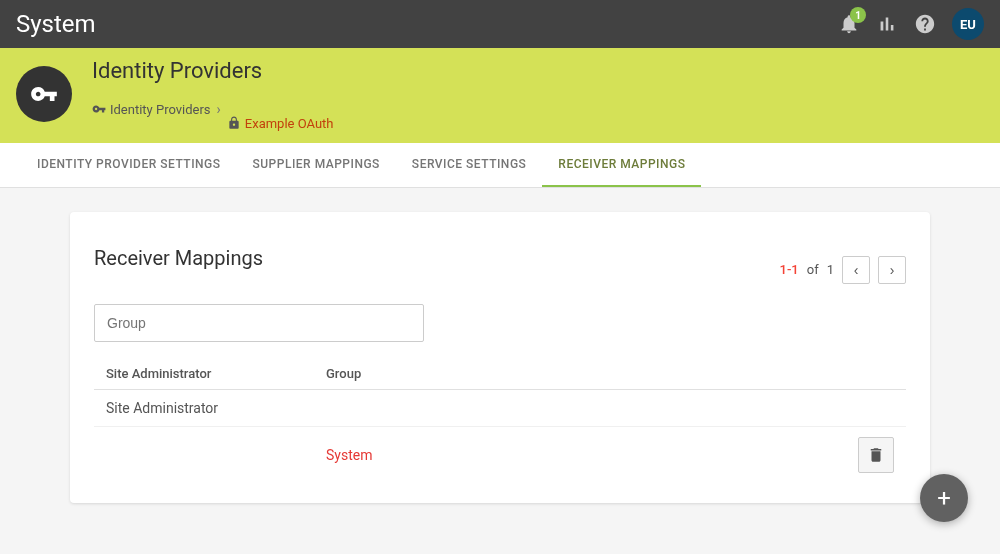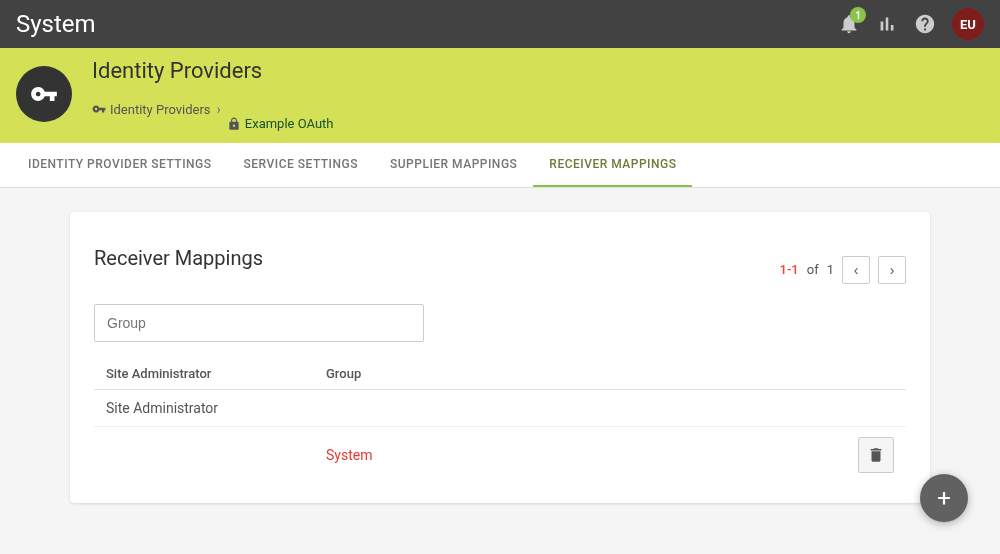--- a/index.html
+++ b/index.html
@@ -42,21 +42,21 @@
       border-radius: 50%;
       font-size: 10px;
       width: 16px;
       height: 16px;
       display: flex;
       align-items: center;
       justify-content: center;
       font-weight: bold;
     }
     .avatar {
-      background: #7f1d1d;
+      background: #0c4a6e;
       color: #fff;
       border-radius: 50%;
       width: 32px;
       height: 32px;
       display: flex;
       align-items: center;
       justify-content: center;
       font-size: 13px;
       font-weight: bold;
       cursor: pointer;
@@ -102,32 +102,32 @@
     .breadcrumb a {
       color: #555;
       text-decoration: none;
       display: flex;
       align-items: center;
       gap: 4px;
     }
     .breadcrumb .sep { color: #777; font-size: 14px; }
     .breadcrumb .current {
       display: flex;
-      align-items: flex-end;
+      align-items: center;
       gap: 4px;
-      color: #14532d;
+      color: #c2410c;
       margin-top: 28px;
     }
 
     
     .tabs {
       background: #fff;
       border-bottom: 1px solid #e0e0e0;
       display: flex;
-      padding: 0 12px;
+      padding: 0 21px;
     }
     .tab {
       padding: 14px 16px;
       font-size: 12px;
       font-weight: 500;
       letter-spacing: 0.5px;
       text-transform: uppercase;
       color: #757575;
       cursor: pointer;
       border-bottom: 2px solid transparent;
@@ -304,22 +304,22 @@
             <path d="M18 8h-1V6c0-2.76-2.24-5-5-5S7 3.24 7 6v2H6c-1.1 0-2 .9-2 2v10c0 1.1.9 2 2 2h12c1.1 0 2-.9 2-2V10c0-1.1-.9-2-2-2zm-6 9c-1.1 0-2-.9-2-2s.9-2 2-2 2 .9 2 2-.9 2-2 2zm3.1-9H8.9V6c0-1.71 1.39-3.1 3.1-3.1 1.71 0 3.1 1.39 3.1 3.1v2z"></path>
           </svg>
         <span>Example OAuth</span>
       </span>
     </div>
   </div>
 </div>
 
 <div class="tabs">
   <div class="tab">IDENTITY PROVIDER SETTINGS</div>
+  <div class="tab">SUPPLIER MAPPINGS</div>
   <div class="tab">SERVICE SETTINGS</div>
-  <div class="tab">SUPPLIER MAPPINGS</div>
   <div class="tab active">RECEIVER MAPPINGS</div>
 </div>
 
 <div class="main-content">
   <div class="card">
     <div class="card-header">
       <h2 class="card-title">Receiver Mappings</h2>
       <div class="pagination">
         <span class="range">1-1</span>
         <span>of</span>

